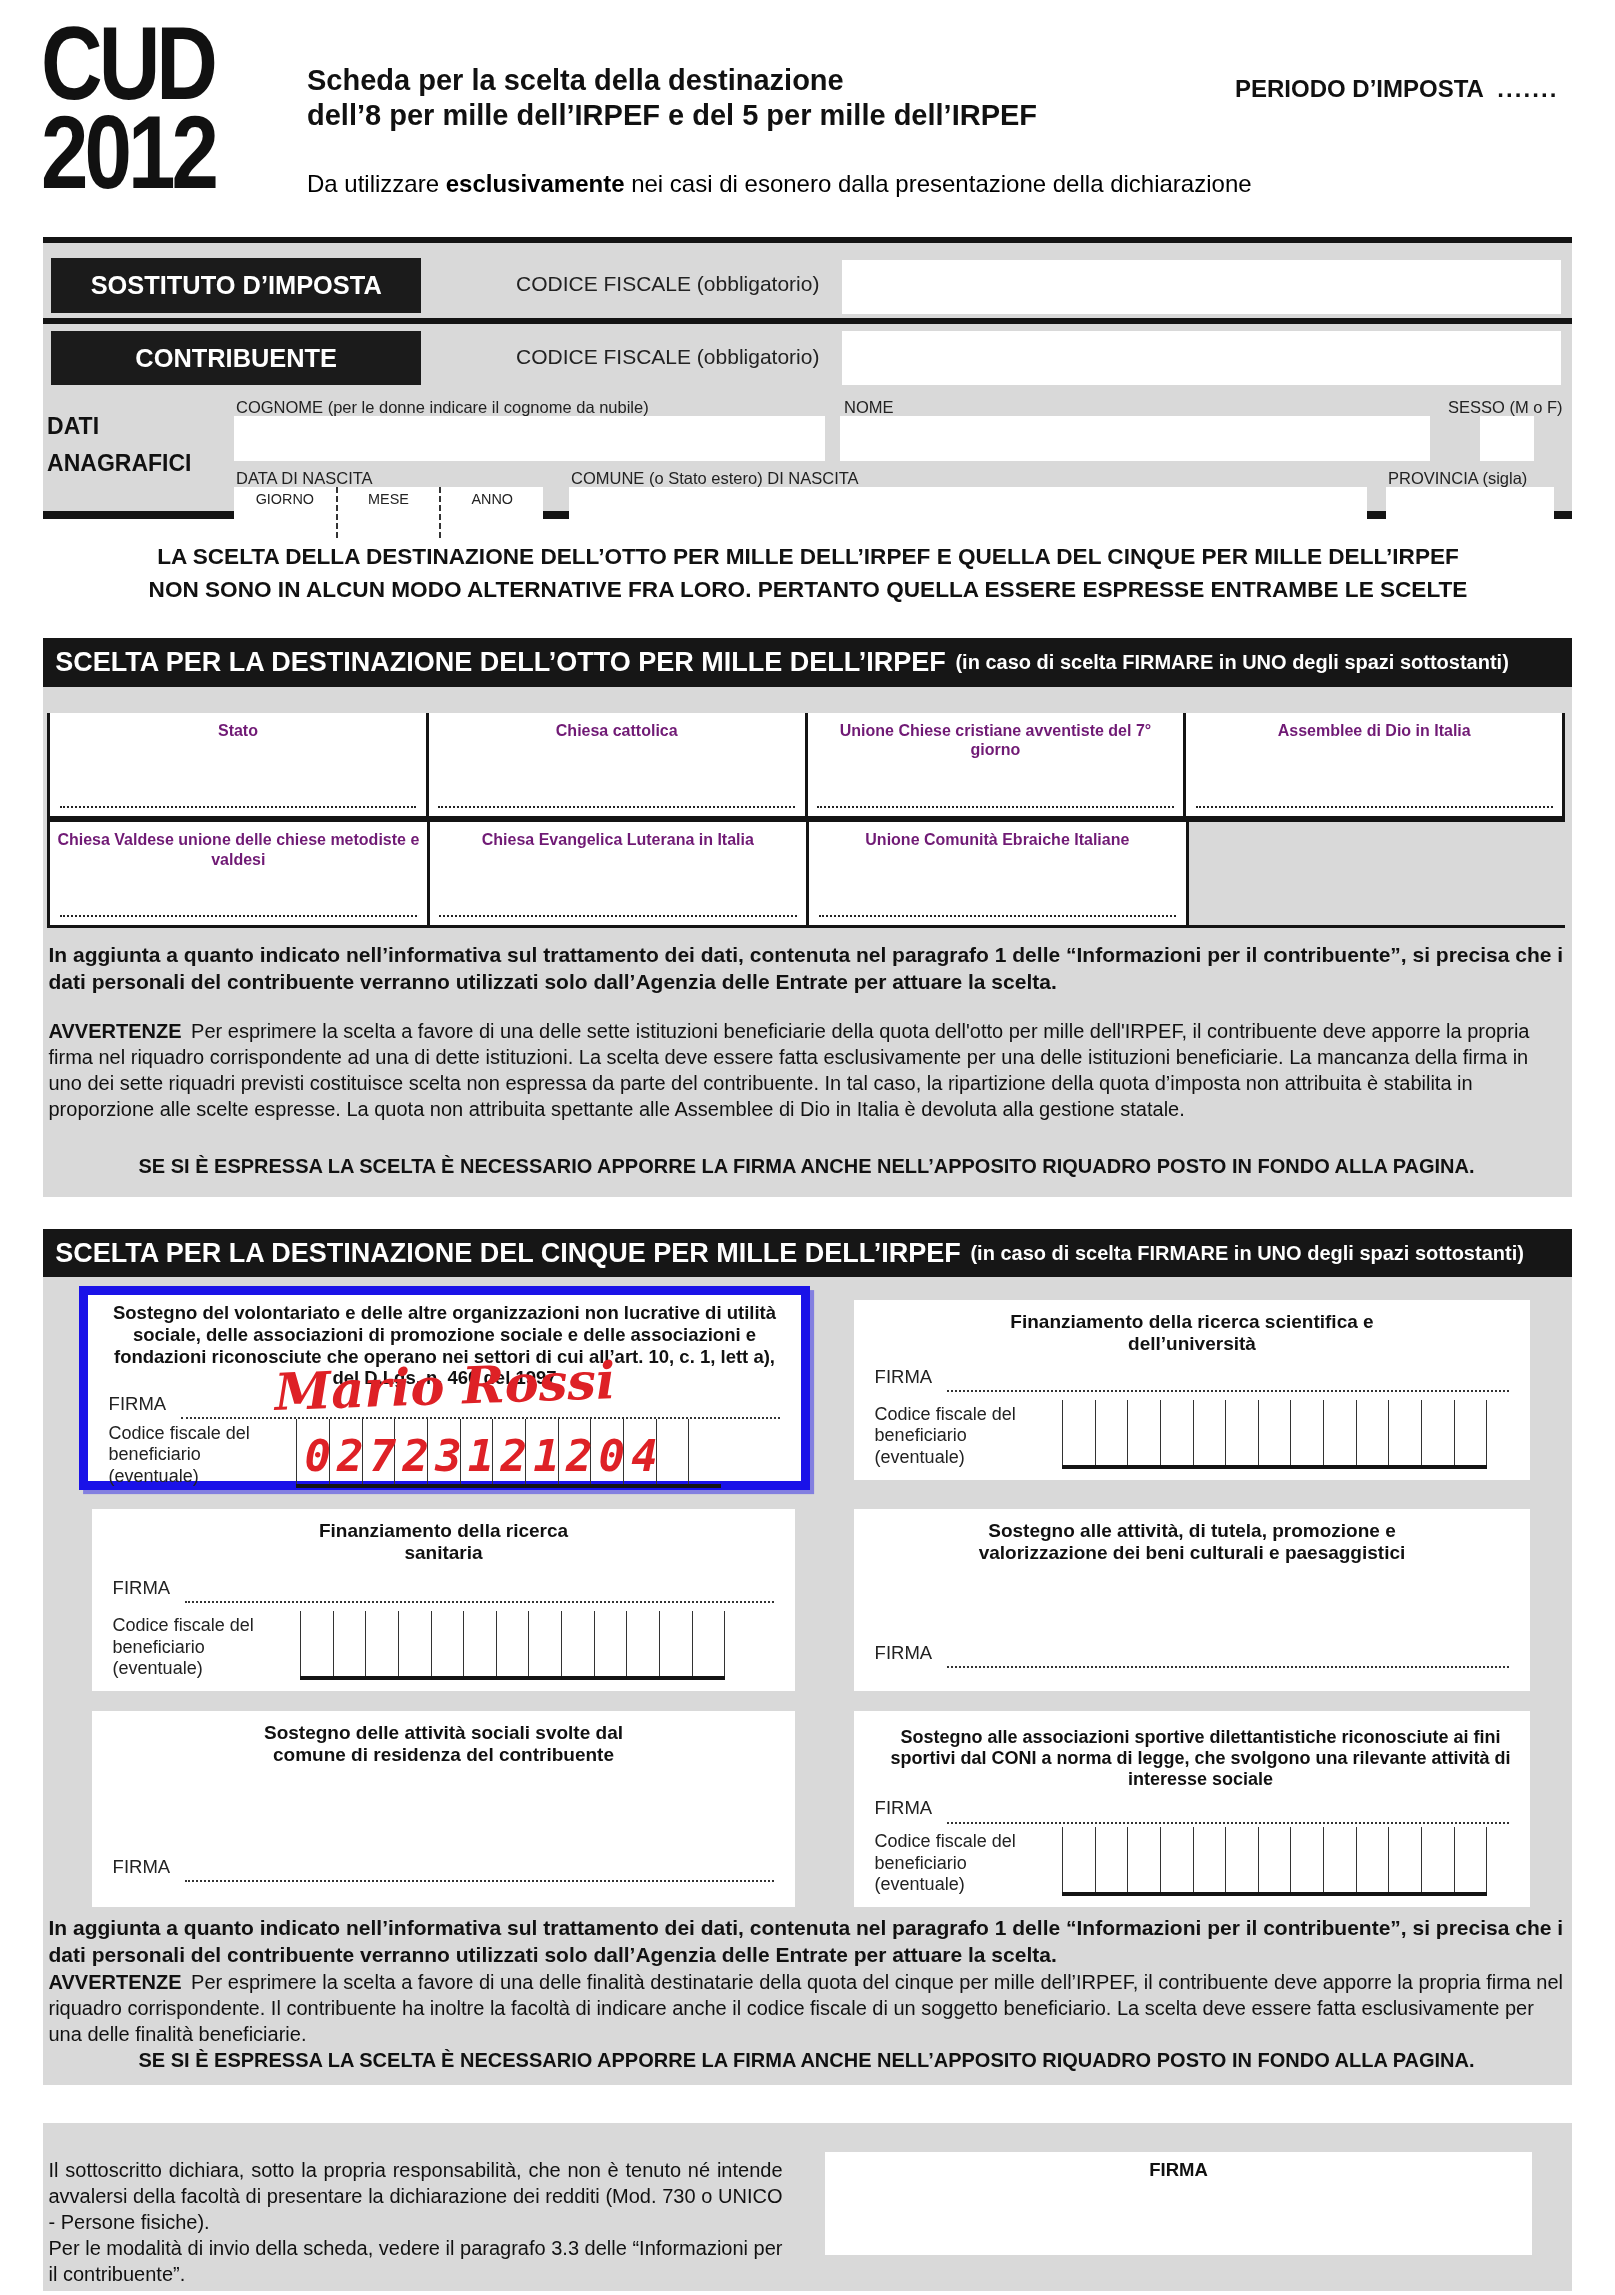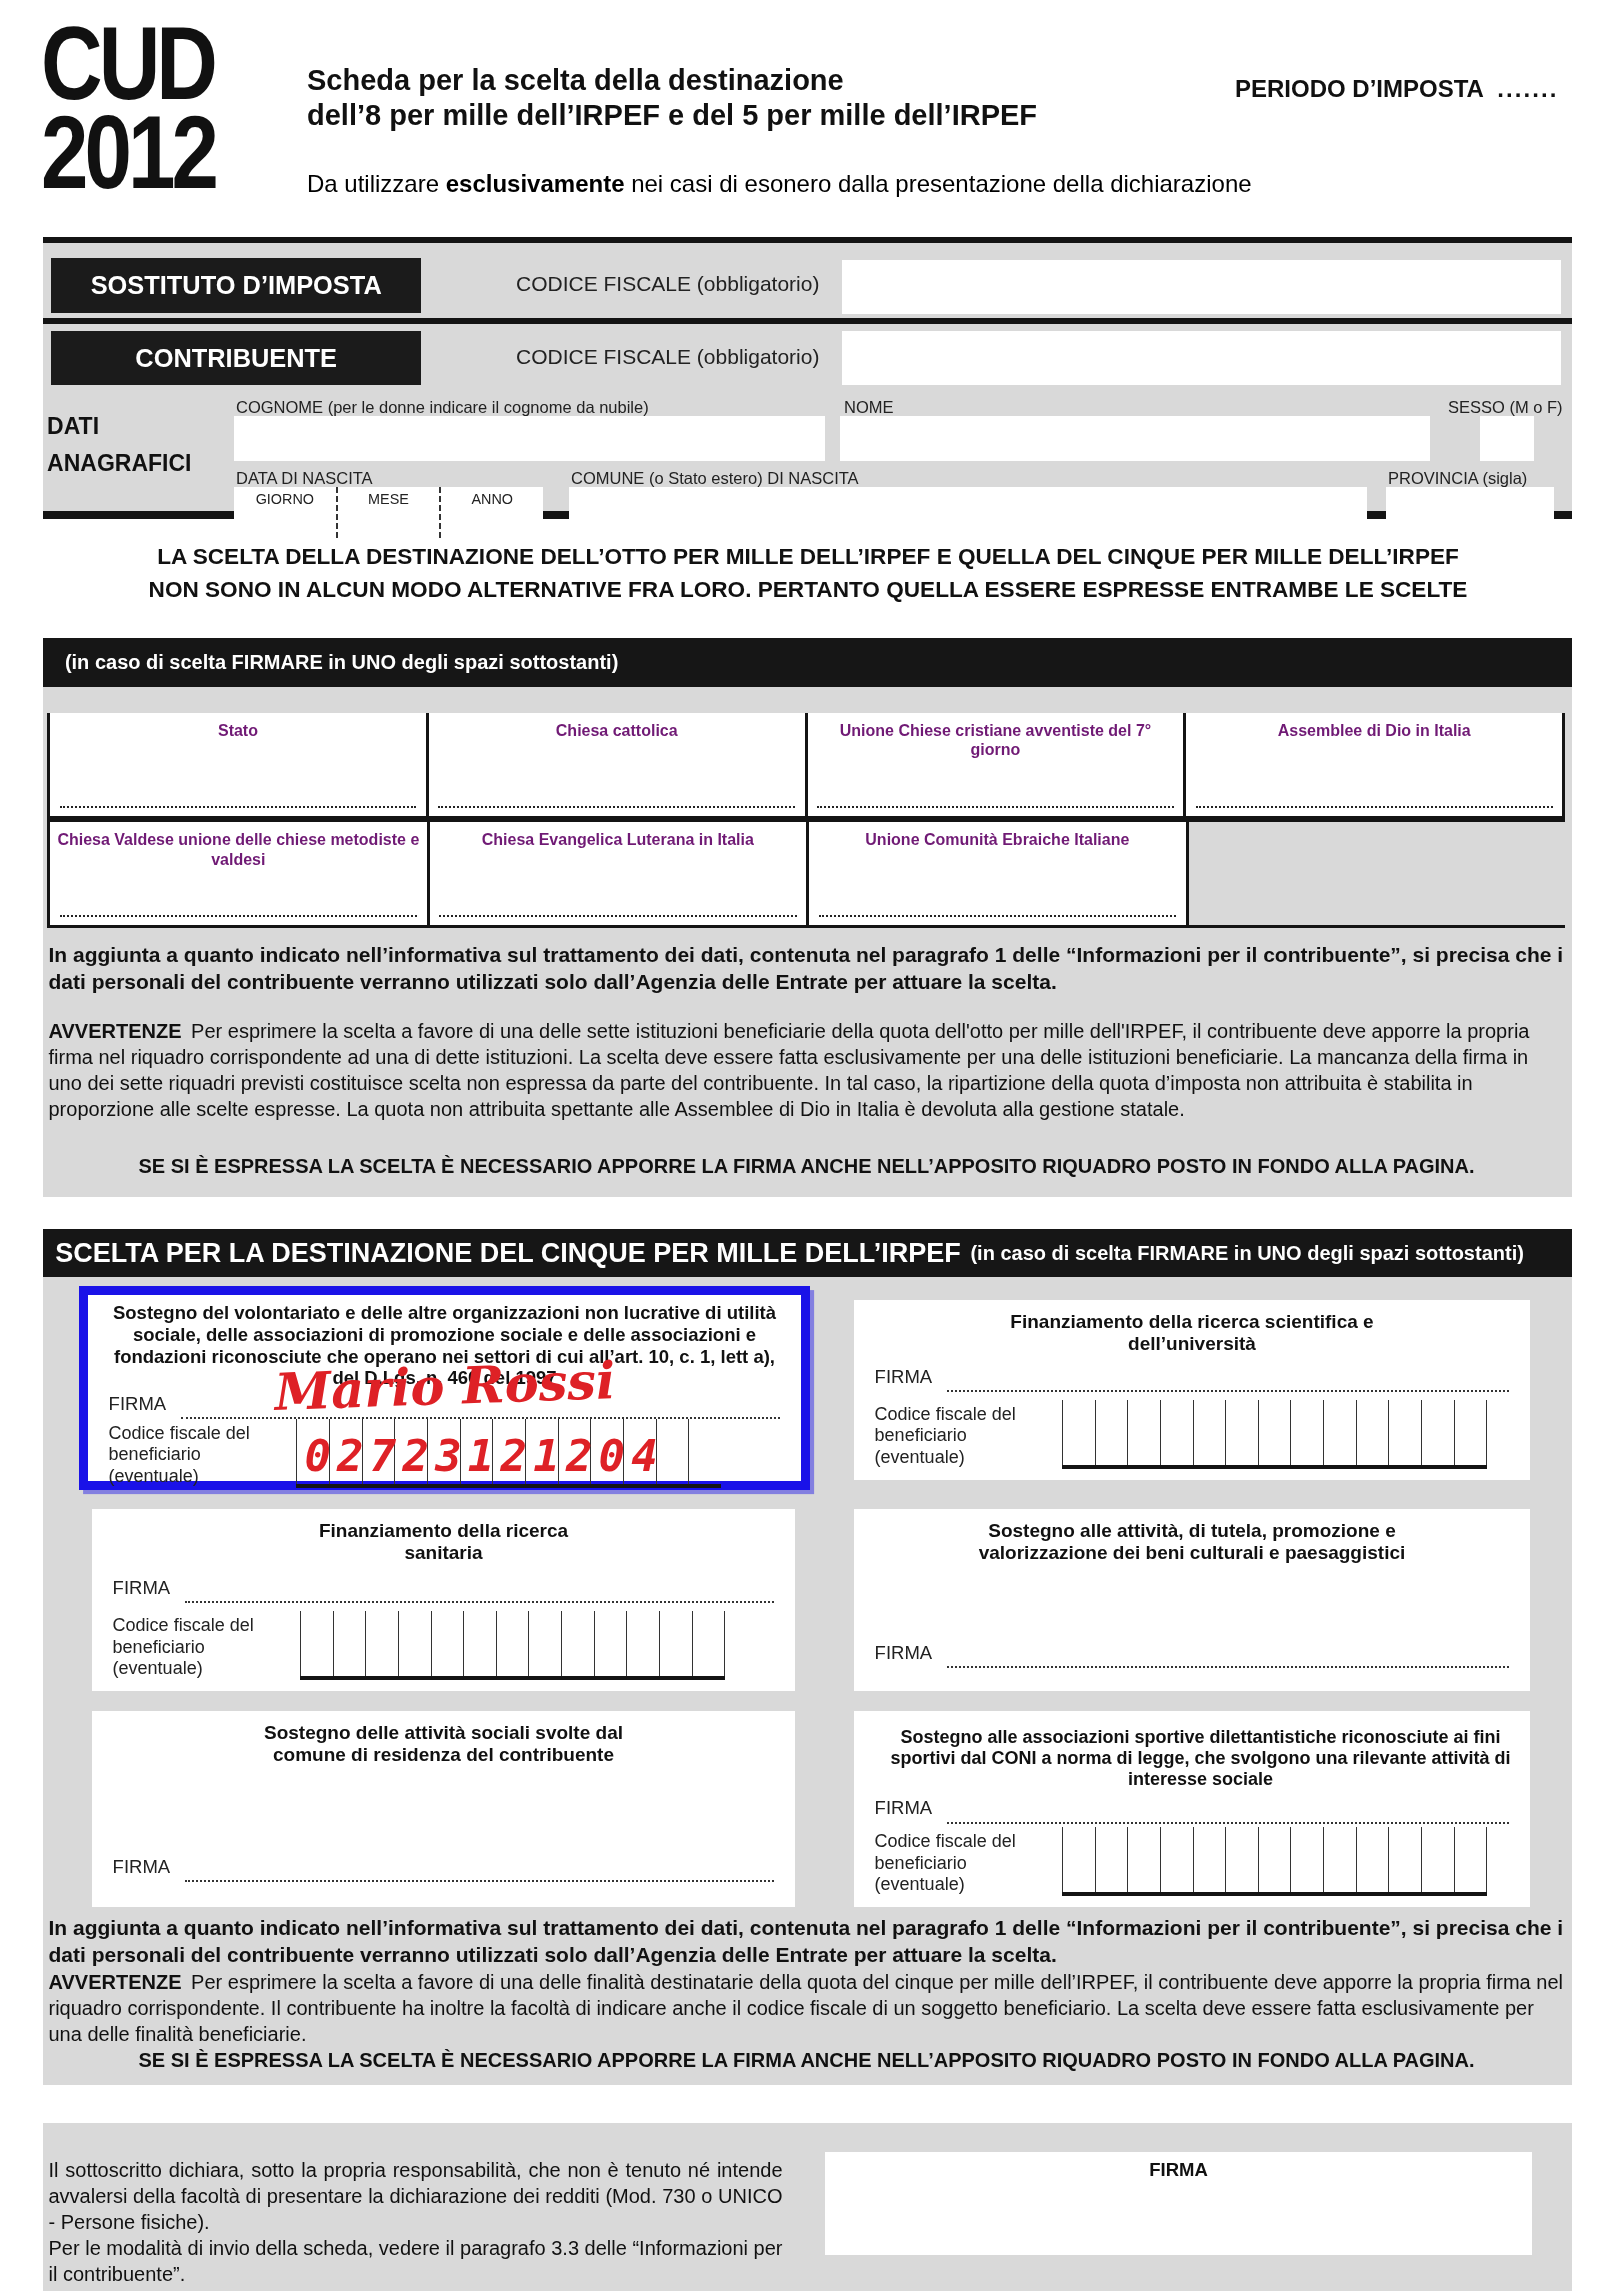--- a/index.html
+++ b/index.html
@@ -134,20 +134,21 @@
     <div class="flabel" style="left:1345px;top:226px;">PROVINCIA (sigla)</div>
     <div class="wbox" style="left:1343px;top:244px;width:168px;height:51px;"></div>
   </div>
 
   <div class="notice">
     <div>LA SCELTA DELLA DESTINAZIONE DELL’OTTO PER MILLE DELL’IRPEF E QUELLA DEL CINQUE PER MILLE DELL’IRPEF</div>
     <div>NON SONO IN ALCUN MODO ALTERNATIVE FRA LORO. PERTANTO QUELLA ESSERE ESPRESSE ENTRAMBE LE SCELTE</div>
   </div>
 
   <div class="secbar" style="top:638px;">
+    <span class="big">SCELTA PER LA DESTINAZIONE DELL’OTTO PER MILLE DELL’IRPEF</span>
     <span class="small">(in caso di scelta FIRMARE in UNO degli spazi sottostanti)</span>
   </div>
 
   <div class="sec-grey" style="top:687px;height:510px;">
     <div class="otable">
       <div class="orow">
         <div class="ocell">
             <span class="olabel">Stato</span>
             <span class="dotline"></span>
           </div>

